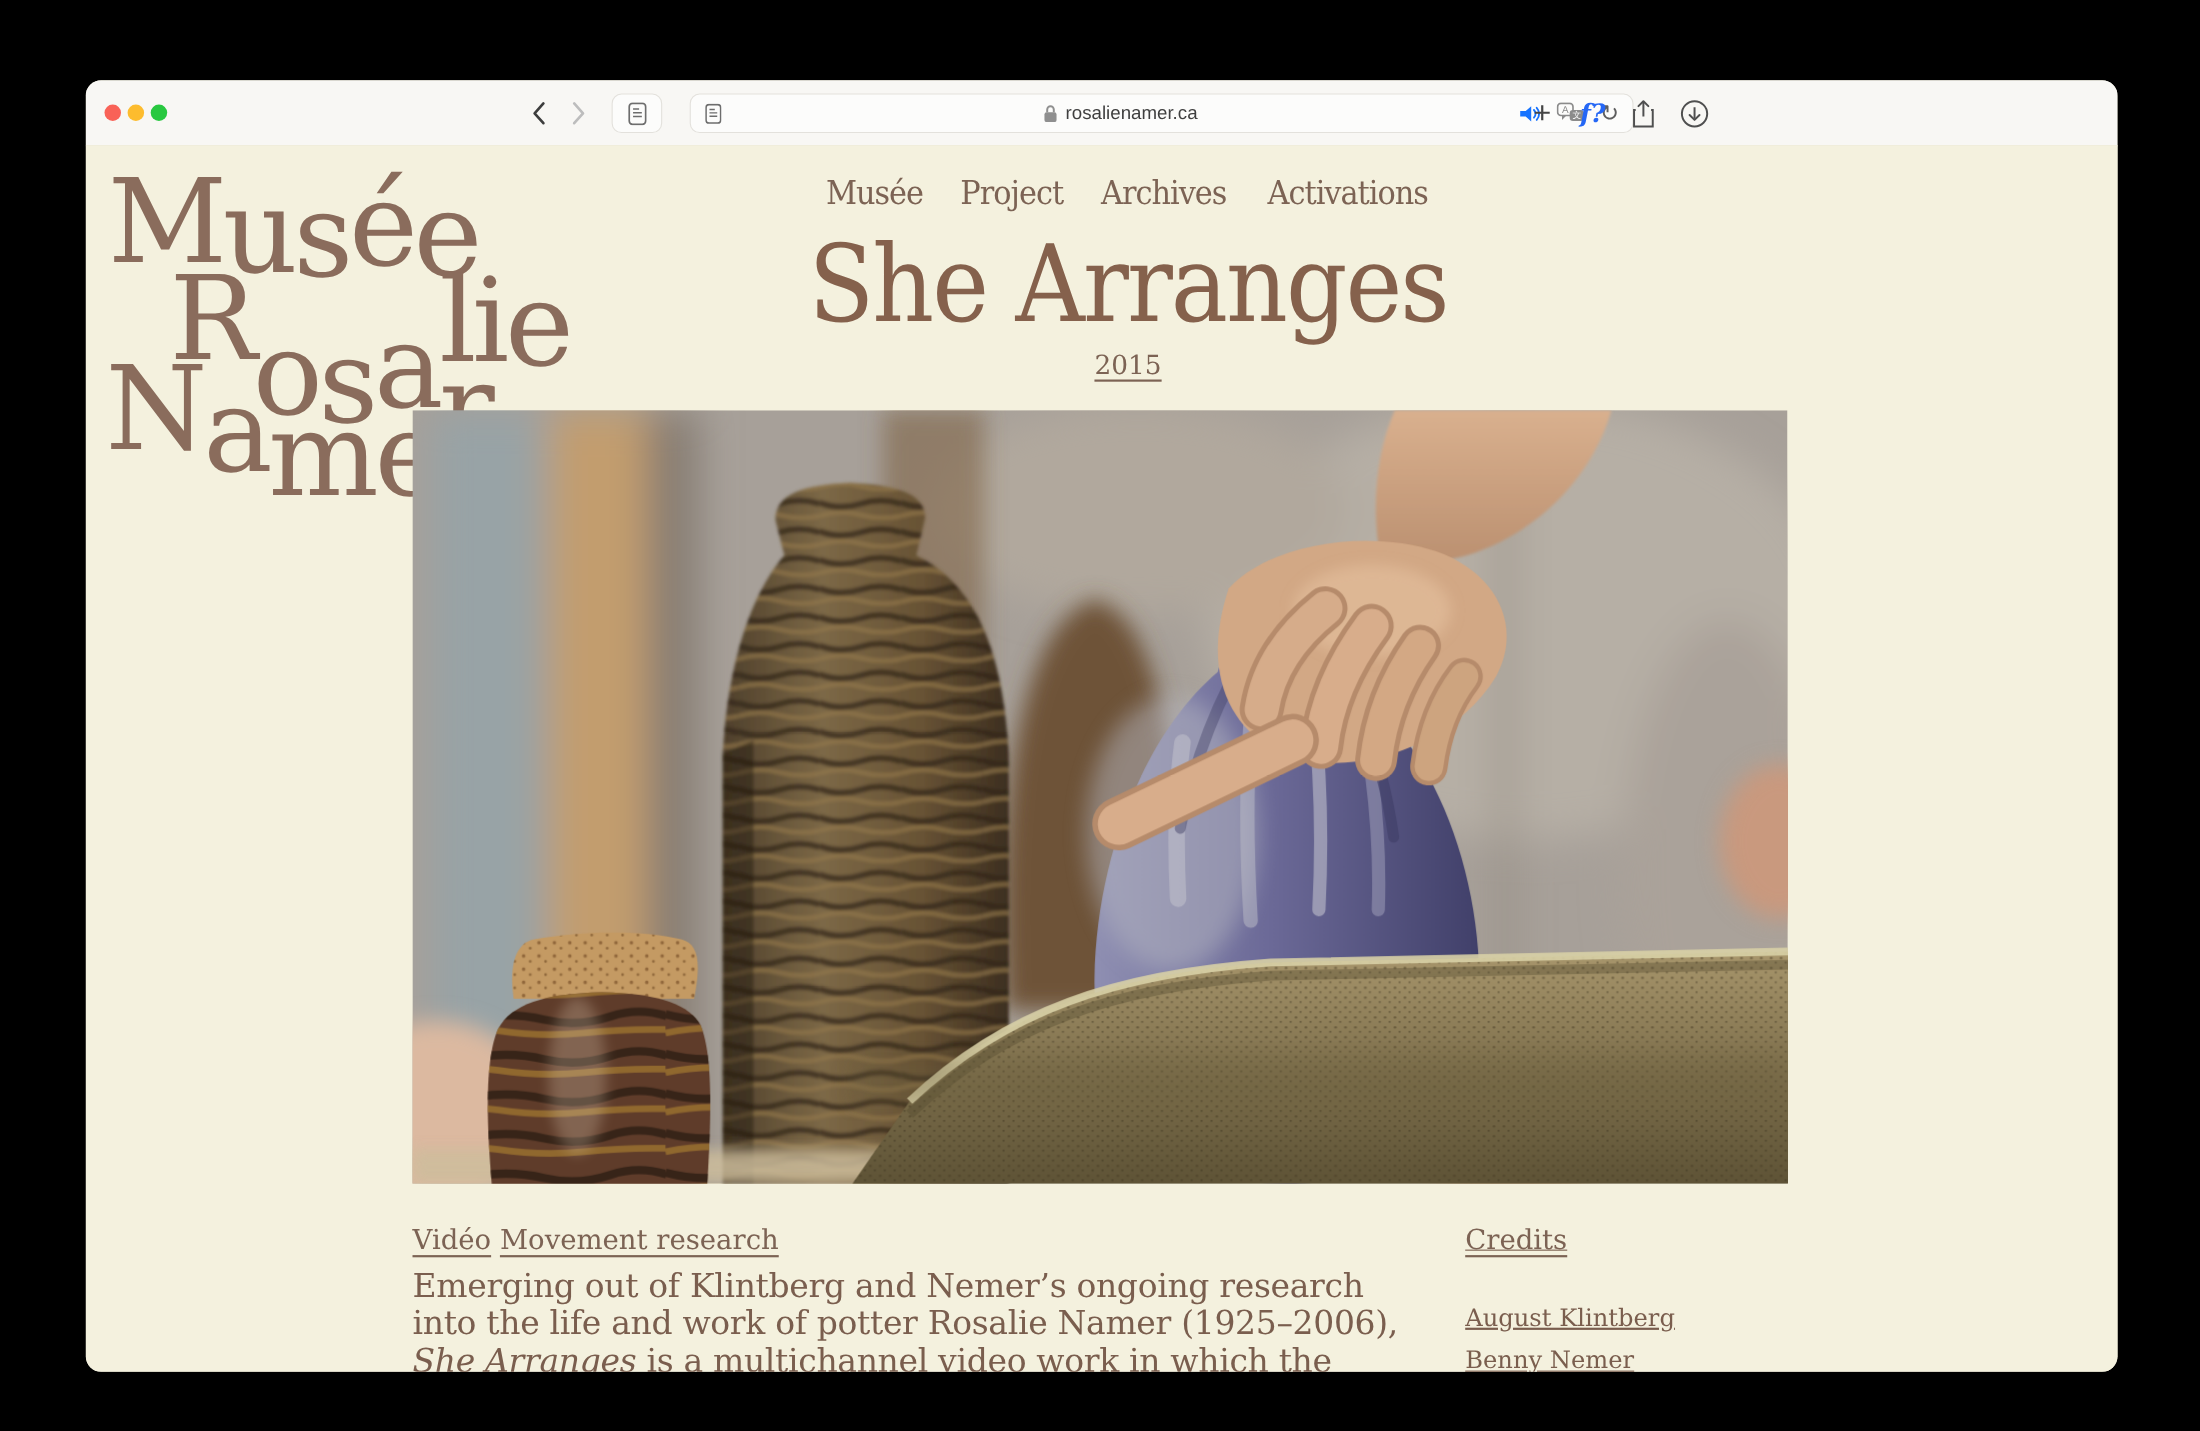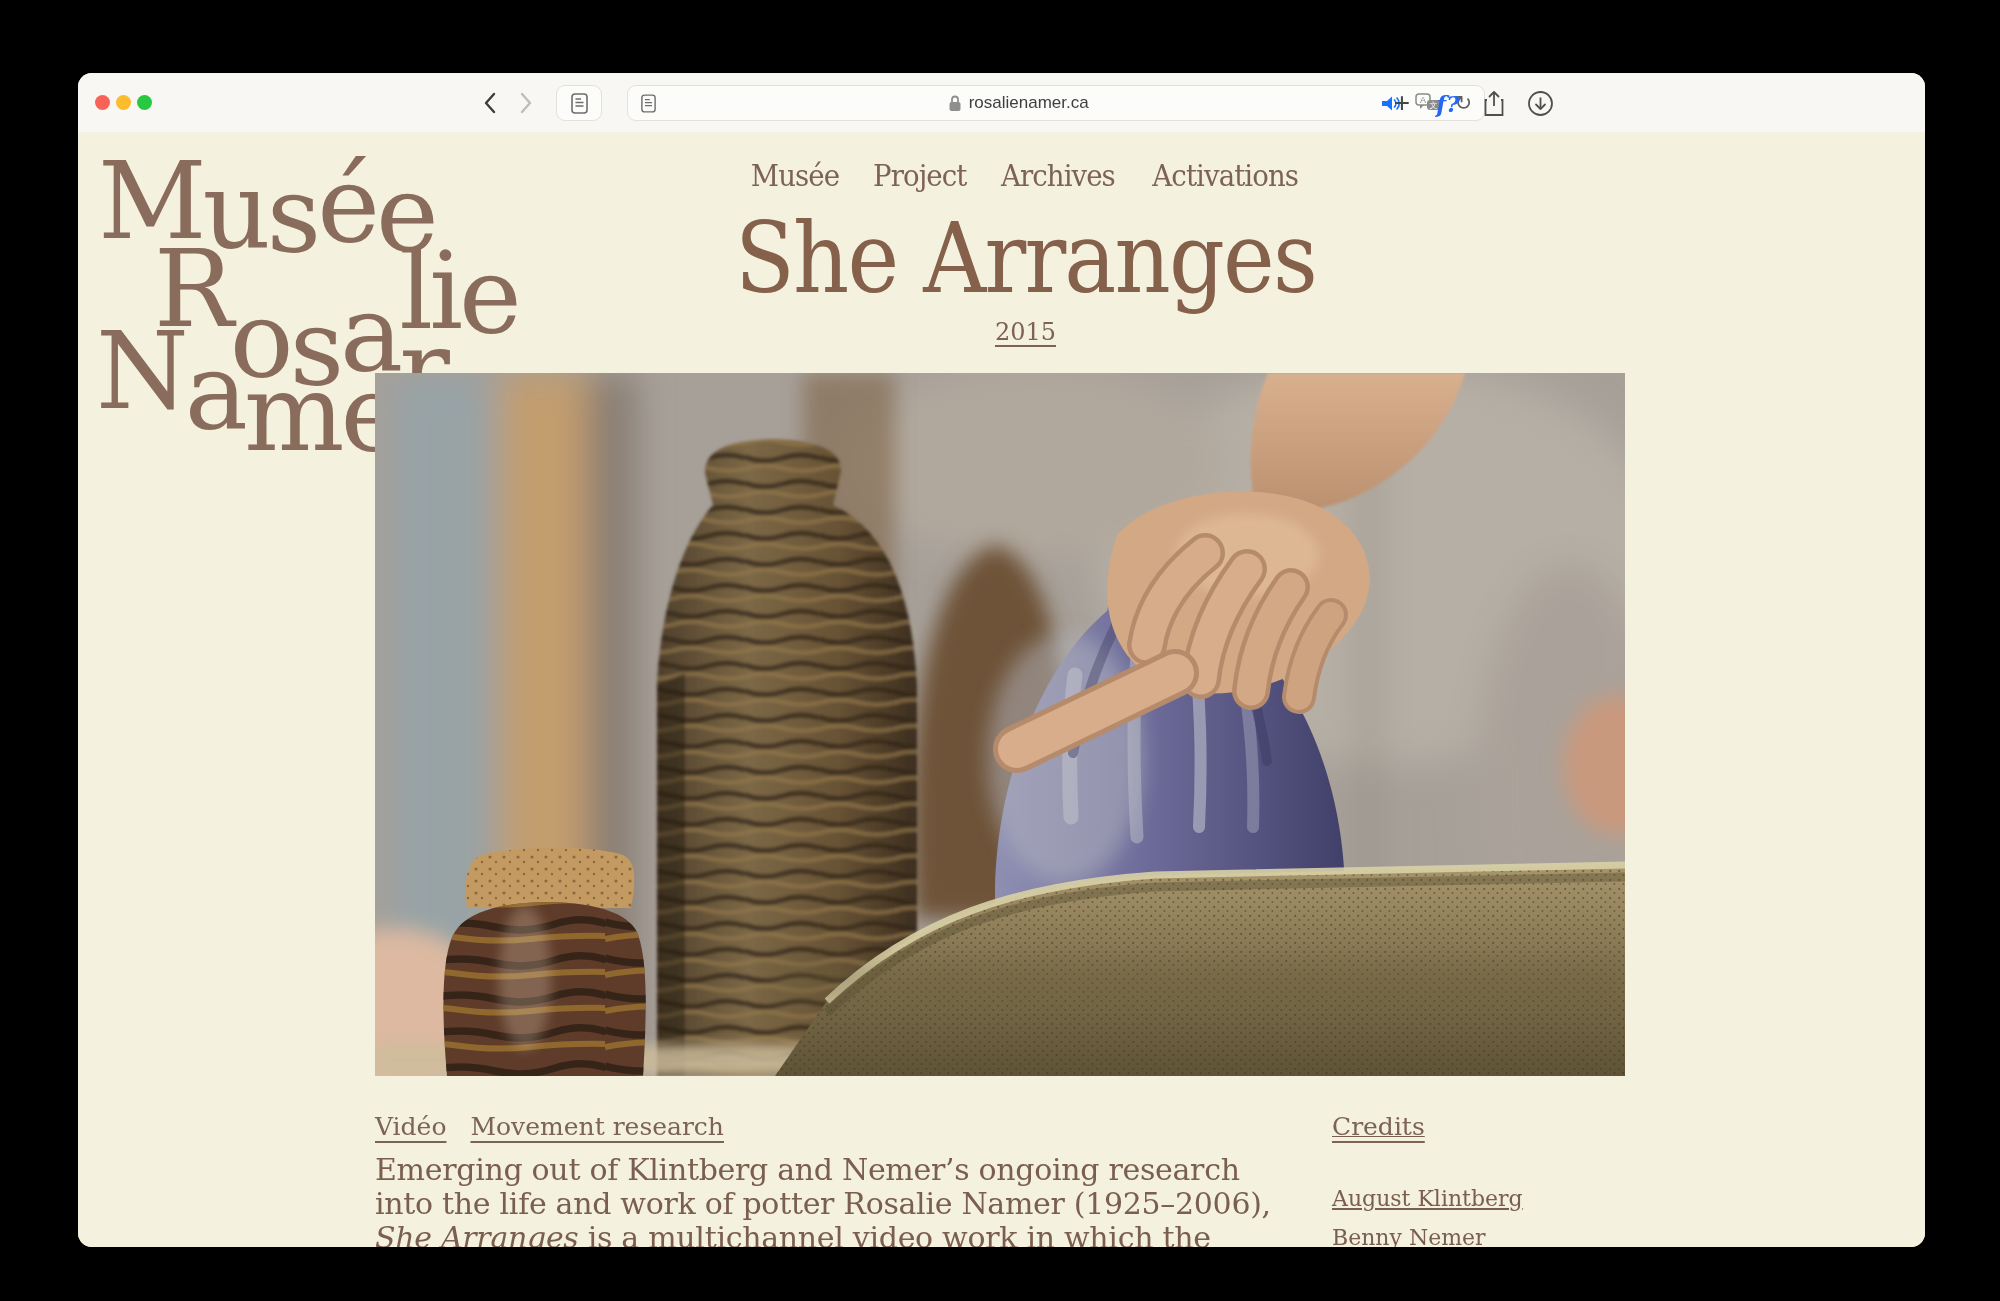--- a/index.html
+++ b/index.html
@@ -52,21 +52,21 @@
   .l3 .ch:nth-child(3){transform:translateY(42px)}
   .l3 .ch:nth-child(4){transform:translateY(42px)}
   .l3 .ch:nth-child(5){transform:translateY(-2px)}
   .mainnav{position:absolute;left:0;top:26px;width:100%;display:flex;justify-content:center;gap:26px;}
   .mainnav a{color:#7c6354;text-decoration:none;font-size:30px;letter-spacing:-1px;display:inline-block;transform:scaleX(.92);}
   .page-title{position:absolute;left:0;top:78px;width:100%;text-align:center;font-size:97px;line-height:1;
               color:#85614c;letter-spacing:-2px;transform:scaleX(.9);font-weight:400;margin:0;}
   .year-row{position:absolute;left:0;top:186px;width:100%;text-align:center;}
   .year-row a{color:#7c6354;font-size:24px;text-decoration:underline;text-underline-offset:5px;text-decoration-thickness:2px;}
   .hero{position:absolute;left:297px;top:241px;width:1250px;height:703px;display:block;}
-  .links-row{position:absolute;left:297px;top:980px;display:flex;gap:24px;}
+  .links-row{position:absolute;left:297px;top:980px;display:flex;gap:8px;}
   .links-row a,.credits-label{color:#7c6354;font-size:25px;text-decoration:underline;text-underline-offset:6px;text-decoration-thickness:2px;}
   .para{position:absolute;left:297px;top:1021px;width:930px;font-size:30px;line-height:34px;color:#7a5e4e;letter-spacing:-.3px;margin:0;}
   .para .it{font-style:italic;}
   .credits-block{position:absolute;left:1254px;top:980px;width:330px;text-decoration:underline;}
   .credits-names{margin:38px 0 0 0;font-size:22px;line-height:39px;color:#7a5e4e;list-style:none;padding:0;}
 </style>
 </head>
 <body>
 
 <div id="stage">

